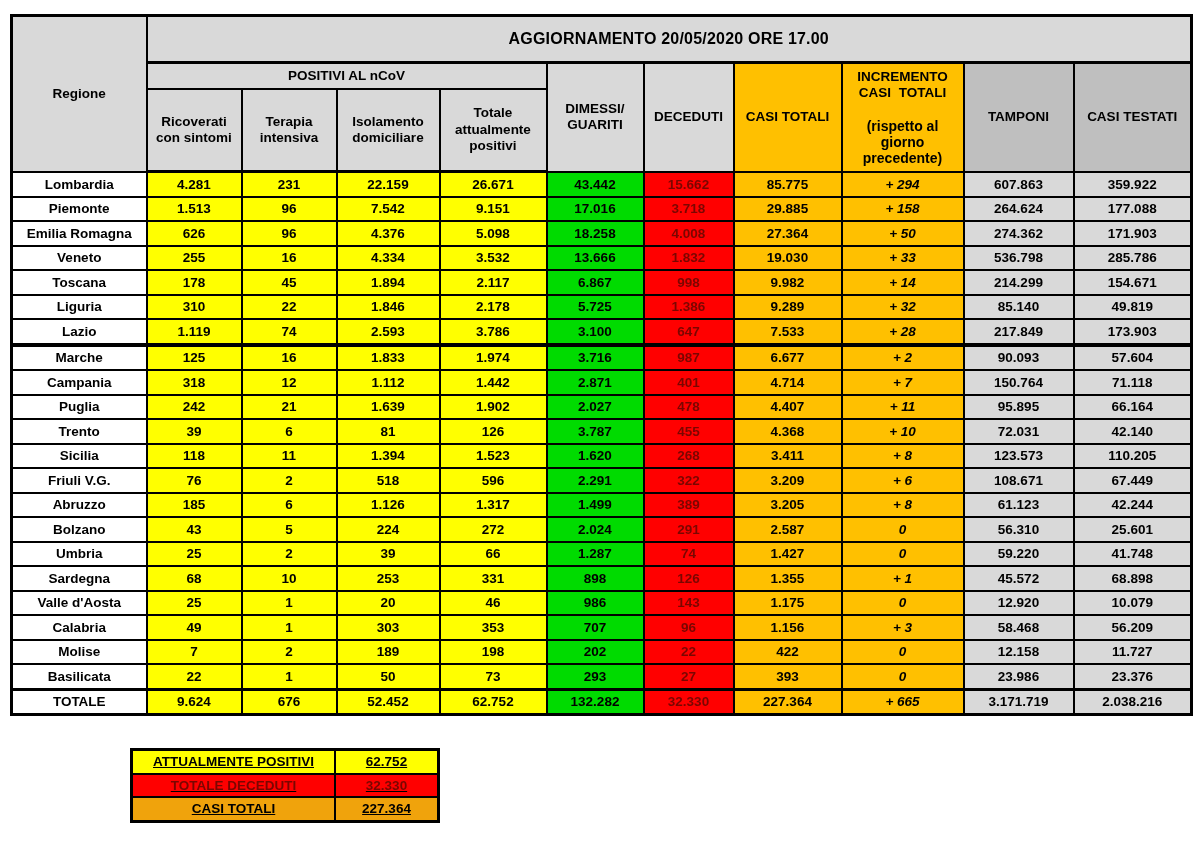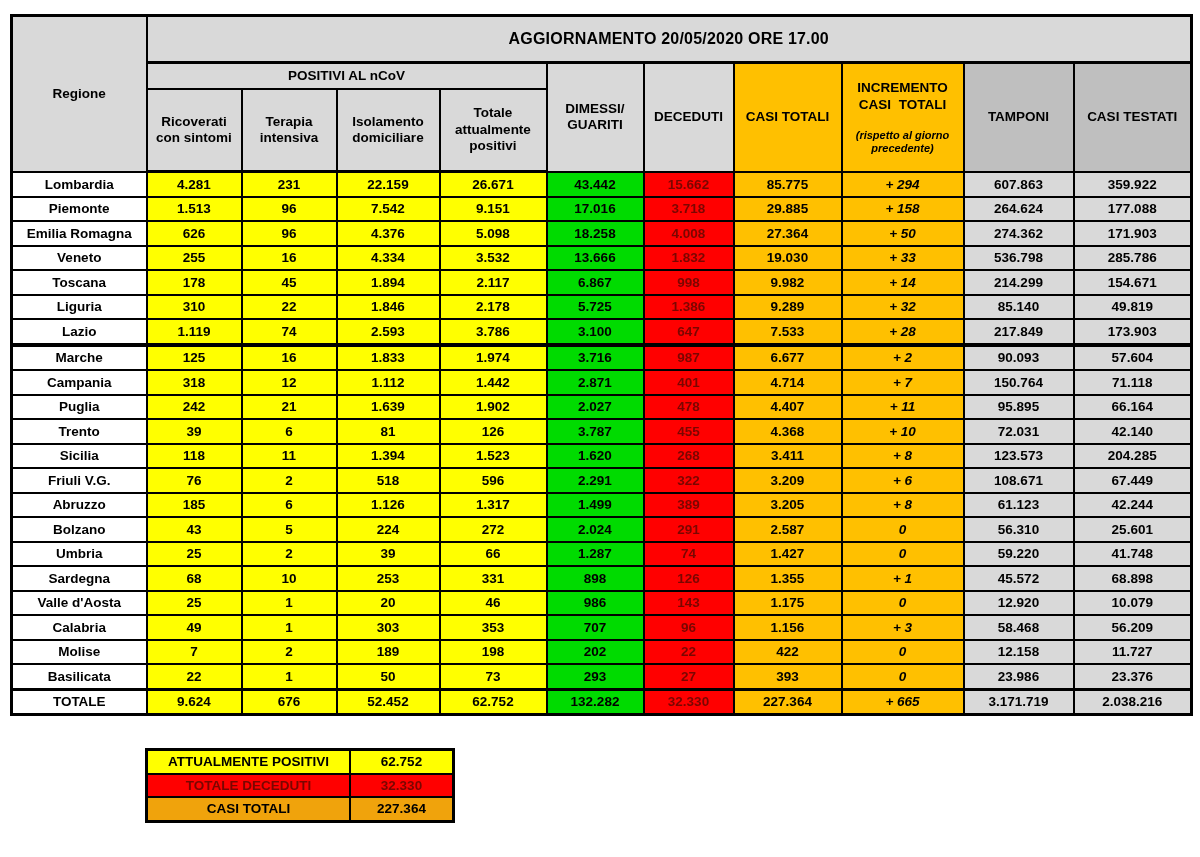--- a/index.html
+++ b/index.html
@@ -38,44 +38,45 @@
     overflow: hidden;
   }
   .h { background: var(--header_gray); font-size: 13.5px; line-height: 1.22; }
   .h-title { height: 44px; font-size: 16px; letter-spacing: 0.2px; border-bottom-width: 3px !important; }
   .h-group { height: 24px; margin-left: 24px; }
   .h-sub   { height: 80px; }
   .h-orange { background: var(--orange); }
   .h-dark   { background: var(--column_gray); }
   table.main thead tr:last-child th { border-bottom-width: 3px; }
   th.regione-h { border-bottom-width: 3px; }
-  .note { font-style: italic; font-weight: 700; font-size: 11px; line-height: 1.15; margin-top: 16px; }
+  .note { font-weight: 700; font-size: 14px; line-height: 1.15; margin-top: 16px; }
   .inc-l2 { word-spacing: 4px; }
 
   table.main tbody td { height: 22.5px; font-size: 13.5px; white-space: nowrap; }
   td.region   { background: #ffffff; }
   td.yellow   { background: var(--yellow); }
   td.green    { background: var(--green); margin-top: 44px; }
   td.red      { background: var(--red); color: var(--deceduti_text); }
   td.orange   { background: var(--orange); }
   td.inc      { background: var(--orange); font-style: italic; }
   td.graycell { background: var(--cell_gray); }
   tr.group-break td { border-top-width: 4px; }
   tr.total-row td { border-top-width: 3px; height: 23px; }
 
   
   table.summary {
     position: absolute;
-    left: 145px;
+    left: 130px;
     top: 748px;
     border-collapse: collapse;
     table-layout: fixed;
     border: 3px solid #000;
     font-weight: 700;
     color: #000;
+    text-decoration: underline;
   }
   table.summary td {
     border: 2px solid #000;
     height: 21.5px;
     padding: 0 4px;
     text-align: center;
     vertical-align: middle;
     font-size: 13.5px;
     white-space: nowrap;
   }
@@ -278,21 +279,21 @@
           <td class="region">Sicilia</td>
           <td class="yellow">118</td>
           <td class="yellow">11</td>
           <td class="yellow">1.394</td>
           <td class="yellow">1.523</td>
           <td class="green">1.620</td>
           <td class="red">268</td>
           <td class="orange">3.411</td>
           <td class="inc">+ 8</td>
           <td class="graycell">123.573</td>
-          <td class="graycell">204.285</td>
+          <td class="graycell">110.205</td>
         </tr>
         <tr>
           <td class="region">Friuli V.G.</td>
           <td class="yellow">76</td>
           <td class="yellow">2</td>
           <td class="yellow">518</td>
           <td class="yellow">596</td>
           <td class="green">2.291</td>
           <td class="red">322</td>
           <td class="orange">3.209</td>

